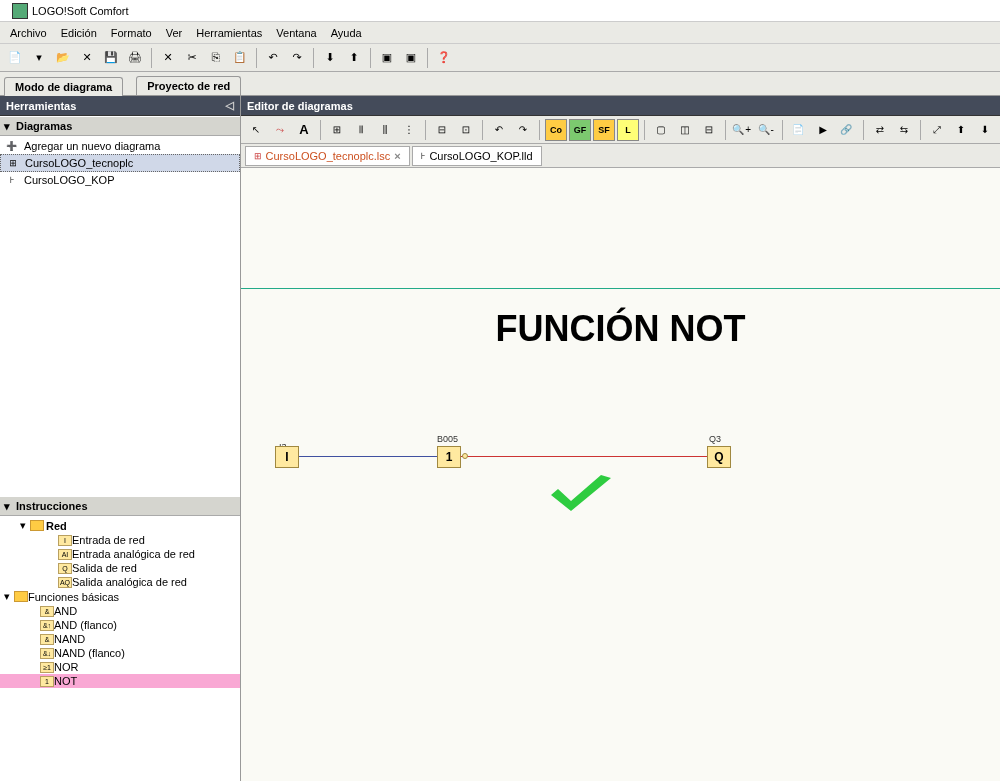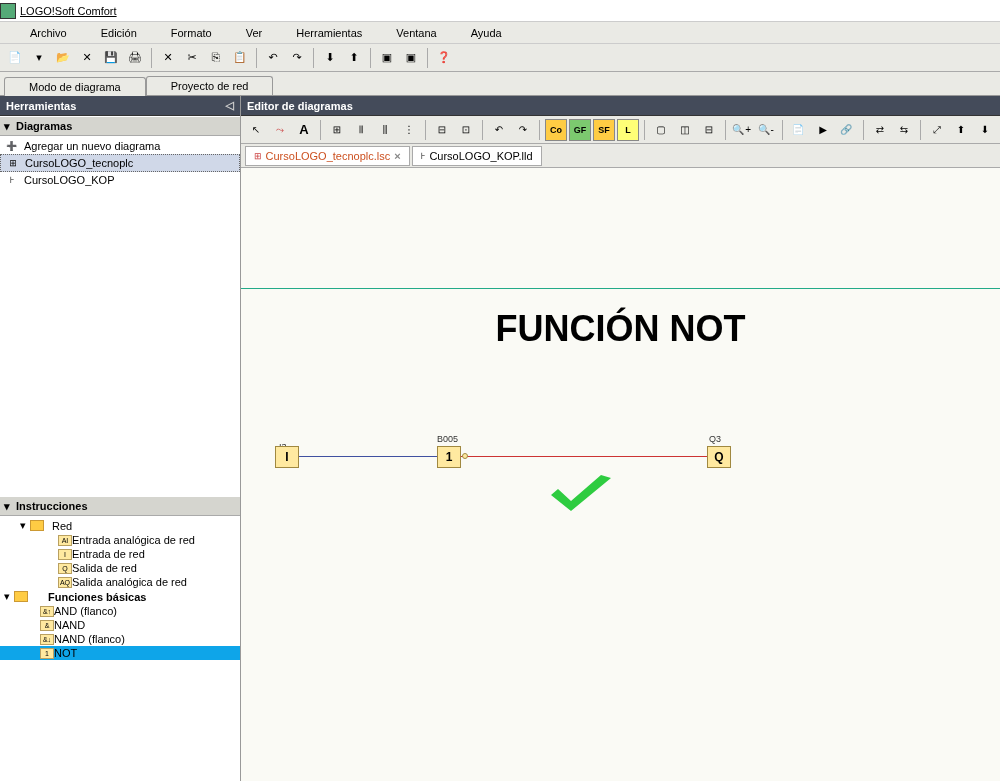--- a/index.html
+++ b/index.html
@@ -1,25 +1,25 @@
 <!DOCTYPE html>
 <html><head>
 <meta charset="utf-8">
 <style>
 * { box-sizing: border-box; margin: 0; padding: 0; font-family: Tahoma, Arial, sans-serif; font-size: 11px; }
 body { background: #fff; width: 1000px; height: 781px; overflow: hidden; }
-.titlebar { height: 22px; background: #fff; display: flex; align-items: center; padding: 0 0; border-bottom: 1px solid #ccc; text-decoration: underline; }
+.titlebar { height: 22px; background: #fff; display: flex; align-items: center; padding: 0 12px; border-bottom: 1px solid #ccc; }
 .titlebar .app-icon { width: 16px; height: 16px; background: #5a7; margin-right: 4px; border: 1px solid #333; }
 .menubar { height: 22px; background: #eaeae5; display: flex; align-items: center; padding: 0 4px; gap: 2px; border-bottom: 1px solid #ccc; }
-.menubar span { padding: 2px 6px; cursor: default; margin-left: 20px; }
+.menubar span { padding: 2px 6px; cursor: default; }
 .toolbar { height: 28px; background: #eaeae5; display: flex; align-items: center; padding: 0 4px; gap: 2px; border-bottom: 1px solid #aaa; }
 .tb-btn { width: 22px; height: 22px; display: flex; align-items: center; justify-content: center; cursor: pointer; }
 .tb-sep { width: 1px; height: 20px; background: #aaa; margin: 0 3px; }
 .modetabs { height: 24px; background: #eaeae5; display: flex; align-items: flex-end; padding: 2px 4px 0; border-bottom: 1px solid #999; }
-.modetab { padding: 3px 24px; background: #eaeae5; border: 1px solid #999; border-bottom: none; margin-right: 0px; font-weight: normal; border-radius: 3px 3px 0 0; }
+.modetab { padding: 3px 10px; background: #eaeae5; border: 1px solid #999; border-bottom: none; margin-right: 13px; font-weight: bold; border-radius: 3px 3px 0 0; }
 .modetab.active { background: #eaeae5; position: relative; top: 1px; }
 .main { display: flex; height: calc(781px - 22px - 22px - 28px - 24px); }
 .sidebar { width: 320px; background: #eaeae5; display: flex; flex-direction: column; border-right: 1px solid #999; }
 .panel-hdr { height: 20px; background: #444b5a; color: #fff; display: flex; align-items: center; padding: 0 6px; font-weight: bold; border-bottom: 1px solid #333; }
 .panel-hdr.light { background: #444b5a; }
 .panel-hdr .collapse { margin-left: auto; color: #ccc; }
 .section-hdr { height: 20px; background: #d5d5cf; display: flex; align-items: center; padding: 0 4px; font-weight: bold; border-top: 1px solid #fff; border-bottom: 1px solid #aaa; }
 .section-hdr .arrow { width: 12px; display: inline-block; }
 .tree { background: #fff; flex: 1; overflow: auto; padding: 2px 0; }
 .tree-item { display: flex; align-items: center; padding: 1px 4px; cursor: default; }
@@ -131,56 +131,64 @@
 
     <div class="tree-lower">
       <div class="section-hdr">
         <span class="arrow">▾</span>
         <span>Instrucciones</span>
       </div>
       <div class="tree">
         <div class="tree-item ind1">
           <span style="width:10px">▾</span>
           <span class="folder"></span>
-          <span style="margin-left:8px;font-weight:normal">Red</span>
+          <span style="margin-left:2px;font-weight:bold">Red</span>
+        </div>
+        <div class="tree-item ind3">
+          <span class="block-icon">I</span>
+          <span>Entrada de red</span>
         </div>
         <div class="tree-item ind3">
           <span class="block-icon">AI</span>
           <span>Entrada analógica de red</span>
-        </div>
-        <div class="tree-item ind3">
-          <span class="block-icon">I</span>
-          <span>Entrada de red</span>
         </div>
         <div class="tree-item ind3">
           <span class="block-icon">Q</span>
           <span>Salida de red</span>
         </div>
         <div class="tree-item ind3">
           <span class="block-icon">AQ</span>
           <span>Salida analógica de red</span>
         </div>
         <div class="tree-item ind0">
           <span style="width:10px">▾</span>
           <span class="folder"></span>
-          <span style="margin-left:20px;font-weight:bold">Funciones básicas</span>
+          <span style="margin-left:0;font-weight:normal">Funciones básicas</span>
+        </div>
+        <div class="tree-item ind2">
+          <span class="block-icon">&amp;</span>
+          <span>AND</span>
         </div>
         <div class="tree-item ind2">
           <span class="block-icon">&amp;↑</span>
           <span>AND (flanco)</span>
         </div>
         <div class="tree-item ind2">
           <span class="block-icon">&amp;</span>
           <span>NAND</span>
         </div>
         <div class="tree-item ind2">
           <span class="block-icon">&amp;↓</span>
           <span>NAND (flanco)</span>
         </div>
-        <div class="tree-item ind2" style="background:#0ea5e9">
+        <div class="tree-item ind2">
+          <span class="block-icon">≥1</span>
+          <span>NOR</span>
+        </div>
+        <div class="tree-item ind2" style="background:#f9a8d4">
           <span class="block-icon">1</span>
           <span>NOT</span>
         </div>
       </div>
     </div>
   </div>
 
   <div class="editor">
     <div class="panel-hdr light">
       <span>Editor de diagramas</span>

